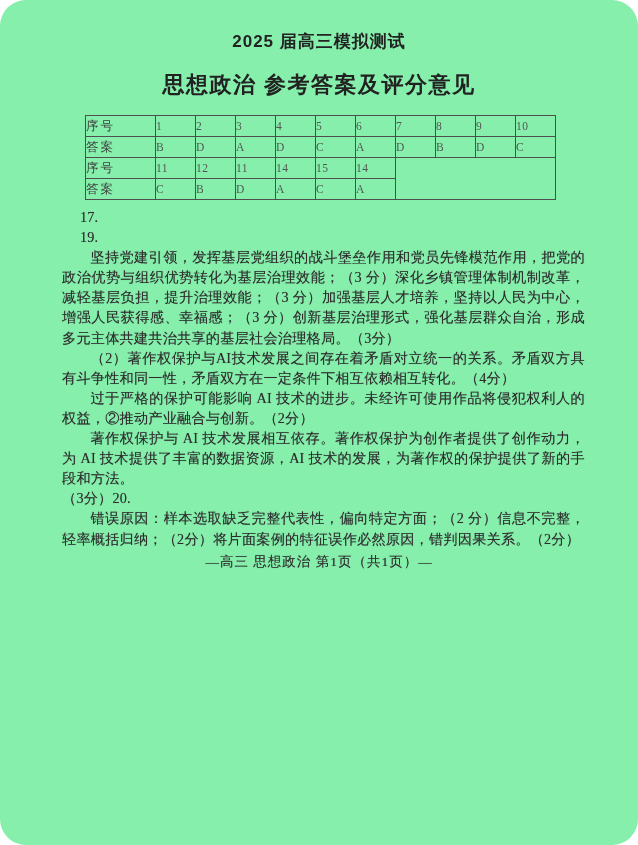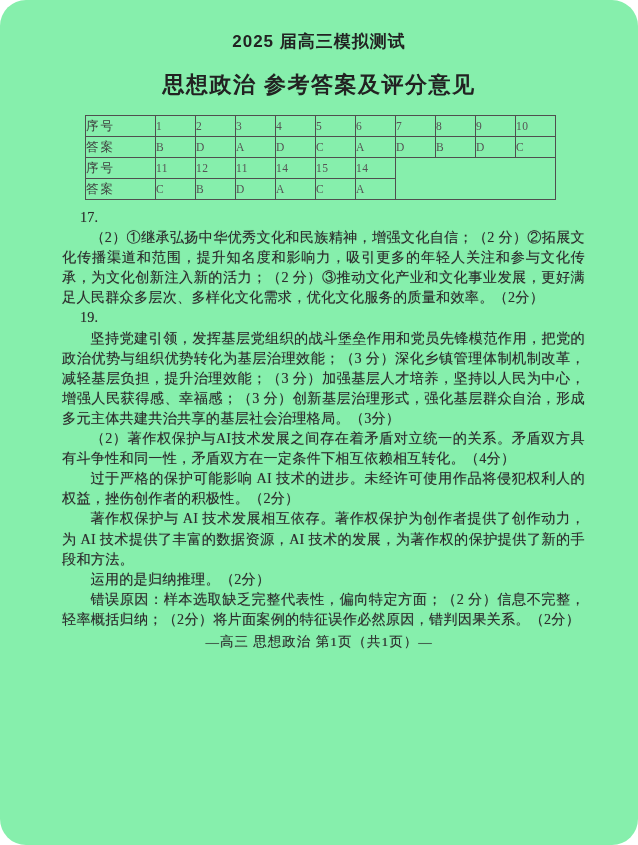--- a/index.html
+++ b/index.html
@@ -112,25 +112,24 @@
           <td class="">D</td>
           <td class="">A</td>
           <td class="">C</td>
           <td class="">A</td>
         </tr>
       </tbody>
   </table>
 
   <div class="content" id="content">
       <p class="section">17.</p>
-      <p class="para">（2）①继承弘扬中华优秀文化和民族精神，增强文化自信；（2 分）②拓展文化传播渠道和范围，提升知名度和影响力，吸引更多的年轻人关注和参与文化传承，为文化创新注入新的活力；（2 分）③推动文化产业和文化事业发展，更好满足人民群众多层次、多样化文化需求，优化文化服务的质量和效率。（2分）</p>
       <p class="section">19.</p>
       <p class="para">坚持党建引领，发挥基层党组织的战斗堡垒作用和党员先锋模范作用，把党的政治优势与组织优势转化为基层治理效能；（3 分）深化乡镇管理体制机制改革，减轻基层负担，提升治理效能；（3 分）加强基层人才培养，坚持以人民为中心，增强人民获得感、幸福感；（3 分）创新基层治理形式，强化基层群众自治，形成多元主体共建共治共享的基层社会治理格局。（3分）</p>
       <p class="para">（2）著作权保护与AI技术发展之间存在着矛盾对立统一的关系。矛盾双方具有斗争性和同一性，矛盾双方在一定条件下相互依赖相互转化。（4分）</p>
-      <p class="para">过于严格的保护可能影响 AI 技术的进步。未经许可使用作品将侵犯权利人的权益，挫伤创作者的积极性。（2分）</p>
+      <p class="para">过于严格的保护可能影响 AI 技术的进步。未经许可使用作品将侵犯权利人的权益，②推动产业融合与创新。（2分）</p>
       <p class="para">著作权保护与 AI 技术发展相互依存。著作权保护为创作者提供了创作动力，为 AI 技术提供了丰富的数据资源，AI 技术的发展，为著作权的保护提供了新的手段和方法。</p>
-      <p class="para">运用的是归纳推理。（2分）</p>
+      <p class="cont">（3分）20.</p>
       <p class="para">错误原因：样本选取缺乏完整代表性，偏向特定方面；（2 分）信息不完整，轻率概括归纳；（2分）将片面案例的特征误作必然原因，错判因果关系。（2分）</p>
     </div>
 
   <div class="footer">—高三 思想政治 第1页（共1页）—</div>
 
 </div>
 
 </body></html>

